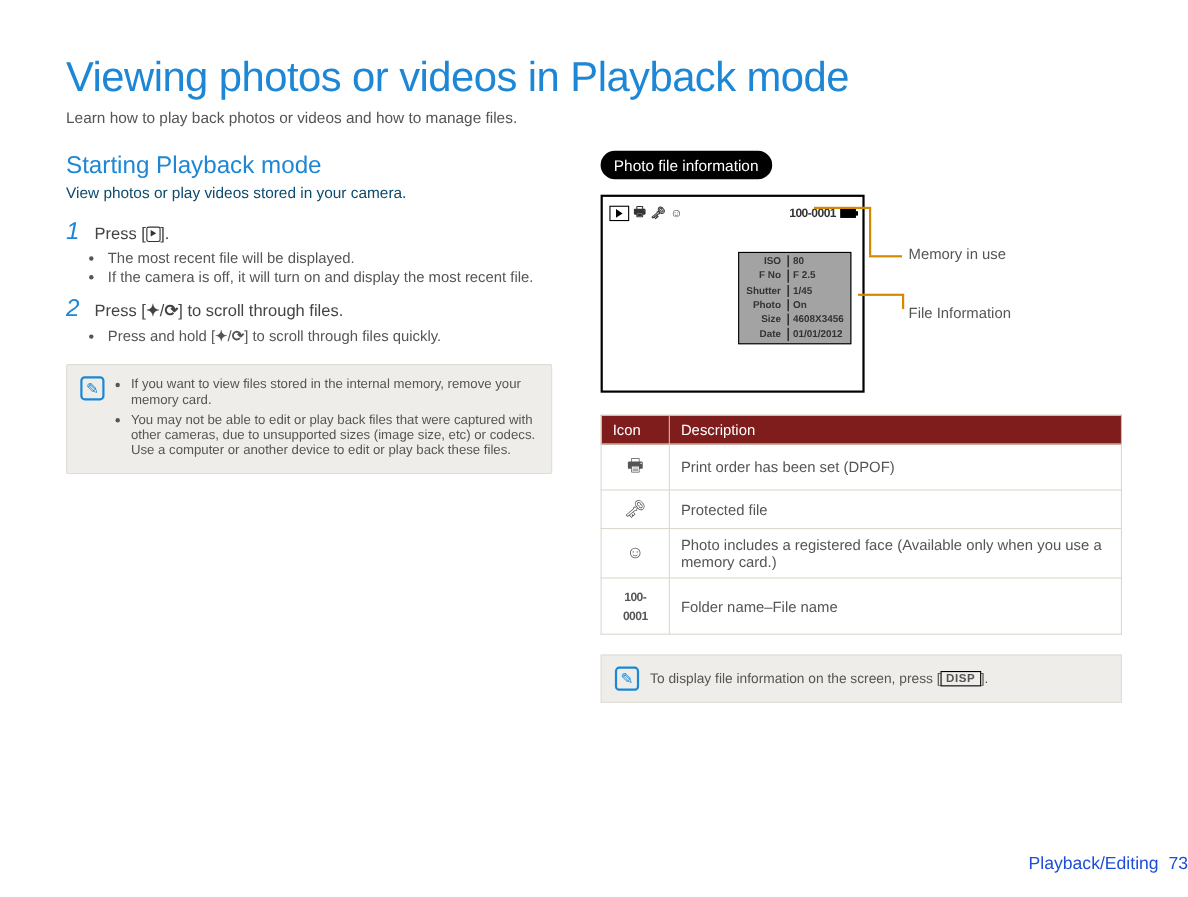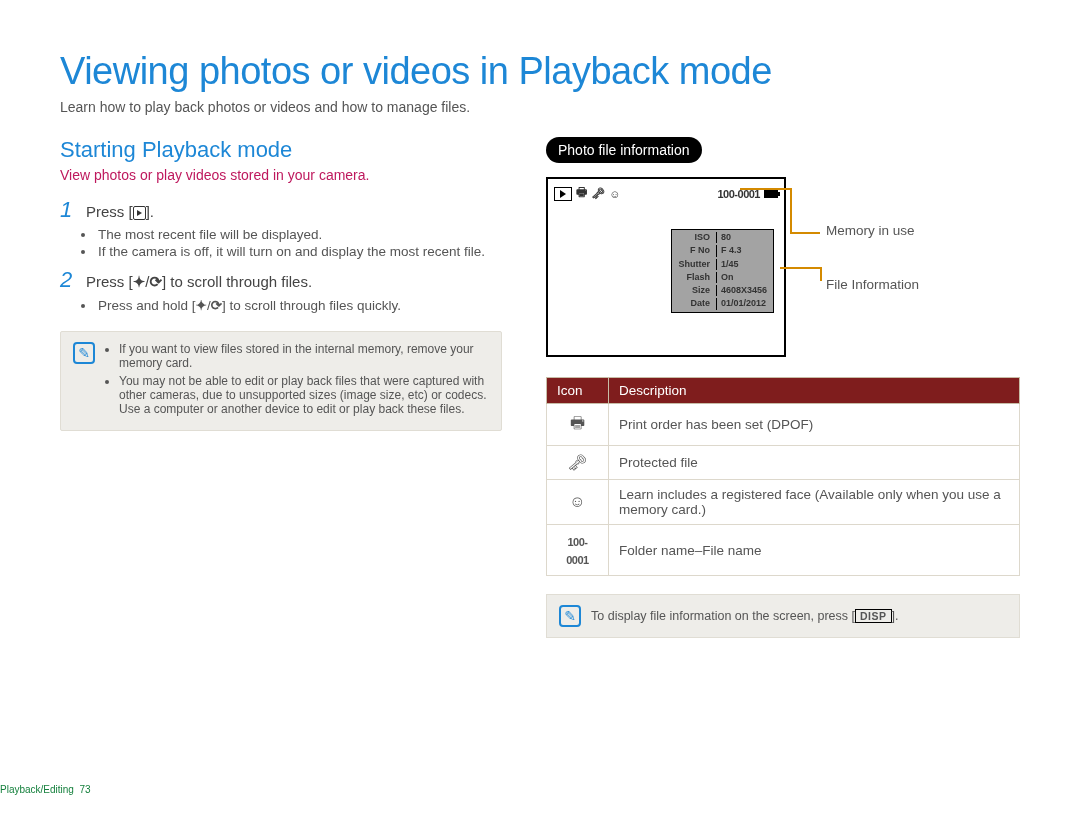--- a/index.html
+++ b/index.html
@@ -32,21 +32,21 @@
   .col-right { width: 475px; }
 
   .section-title {
     color: #1d87d6;
     font-size: 22px;
     font-weight: 400;
     margin-bottom: 4px;
   }
   .section-sub {
     font-size: 14px;
-    color: #be185d;
+    color: #0c4a6e;
     margin-bottom: 14px;
   }
   .step {
     display: flex;
     align-items: baseline;
     gap: 8px;
     margin-top: 8px;
   }
   .step-num {
     color: #1d87d6;
@@ -182,21 +182,21 @@
     vertical-align:middle;
   }
   .note-box-small{
     background:#eeede9; border:1px solid #e0ddd4;
     display:flex; gap:10px; padding:10px 12px; margin-top:18px;
     font-size:12.5px; color:#555; align-items:center;
   }
 
   .footer{
     position:absolute; bottom:20px; left:0; right:0;
-    text-align:left; font-size:10px; color:#15803d;
+    text-align:right; font-size:16px; color:#1d4ed8;
   }
 </style>
 </head>
 <body>
 
 <div class="page-title">Viewing photos or videos in Playback mode</div>
 <div class="page-intro">Learn how to play back photos or videos and how to manage files.</div>
 
 <div class="columns">
   <div class="col-left">
@@ -254,28 +254,28 @@
         </div>
         <div class="info-block">
           <table>
             <tbody>
                 <tr>
                   <td>ISO</td>
                   <td>80</td>
                 </tr>
             <tr>
                   <td>F No</td>
-                  <td>F 4.3</td>
+                  <td>F 2.5</td>
                 </tr>
             <tr>
                   <td>Shutter</td>
                   <td>1/45</td>
                 </tr>
             <tr>
-                  <td>Flash</td>
+                  <td>Photo</td>
                   <td>On</td>
                 </tr>
             <tr>
                   <td>Size</td>
                   <td>4608X3456</td>
                 </tr>
             <tr>
                   <td>Date</td>
                   <td>01/01/2012</td>
                 </tr>
@@ -305,21 +305,21 @@
       <tr>
         <td class="ic">🖶</td>
         <td>Print order has been set (DPOF)</td>
       </tr>
       <tr>
         <td class="ic">🗝</td>
         <td>Protected file</td>
       </tr>
       <tr>
         <td class="ic">☺</td>
-        <td>Learn includes a registered face (Available only when you use a memory card.)</td>
+        <td>Photo includes a registered face (Available only when you use a memory card.)</td>
       </tr>
       <tr>
         <td class="ic"><span class="fn-text">100-0001</span></td>
         <td>Folder name–File name</td>
       </tr>
     </tbody>
       </table>
 
     <div class="note-box-small">
       <div class="note-icon">✎</div>

